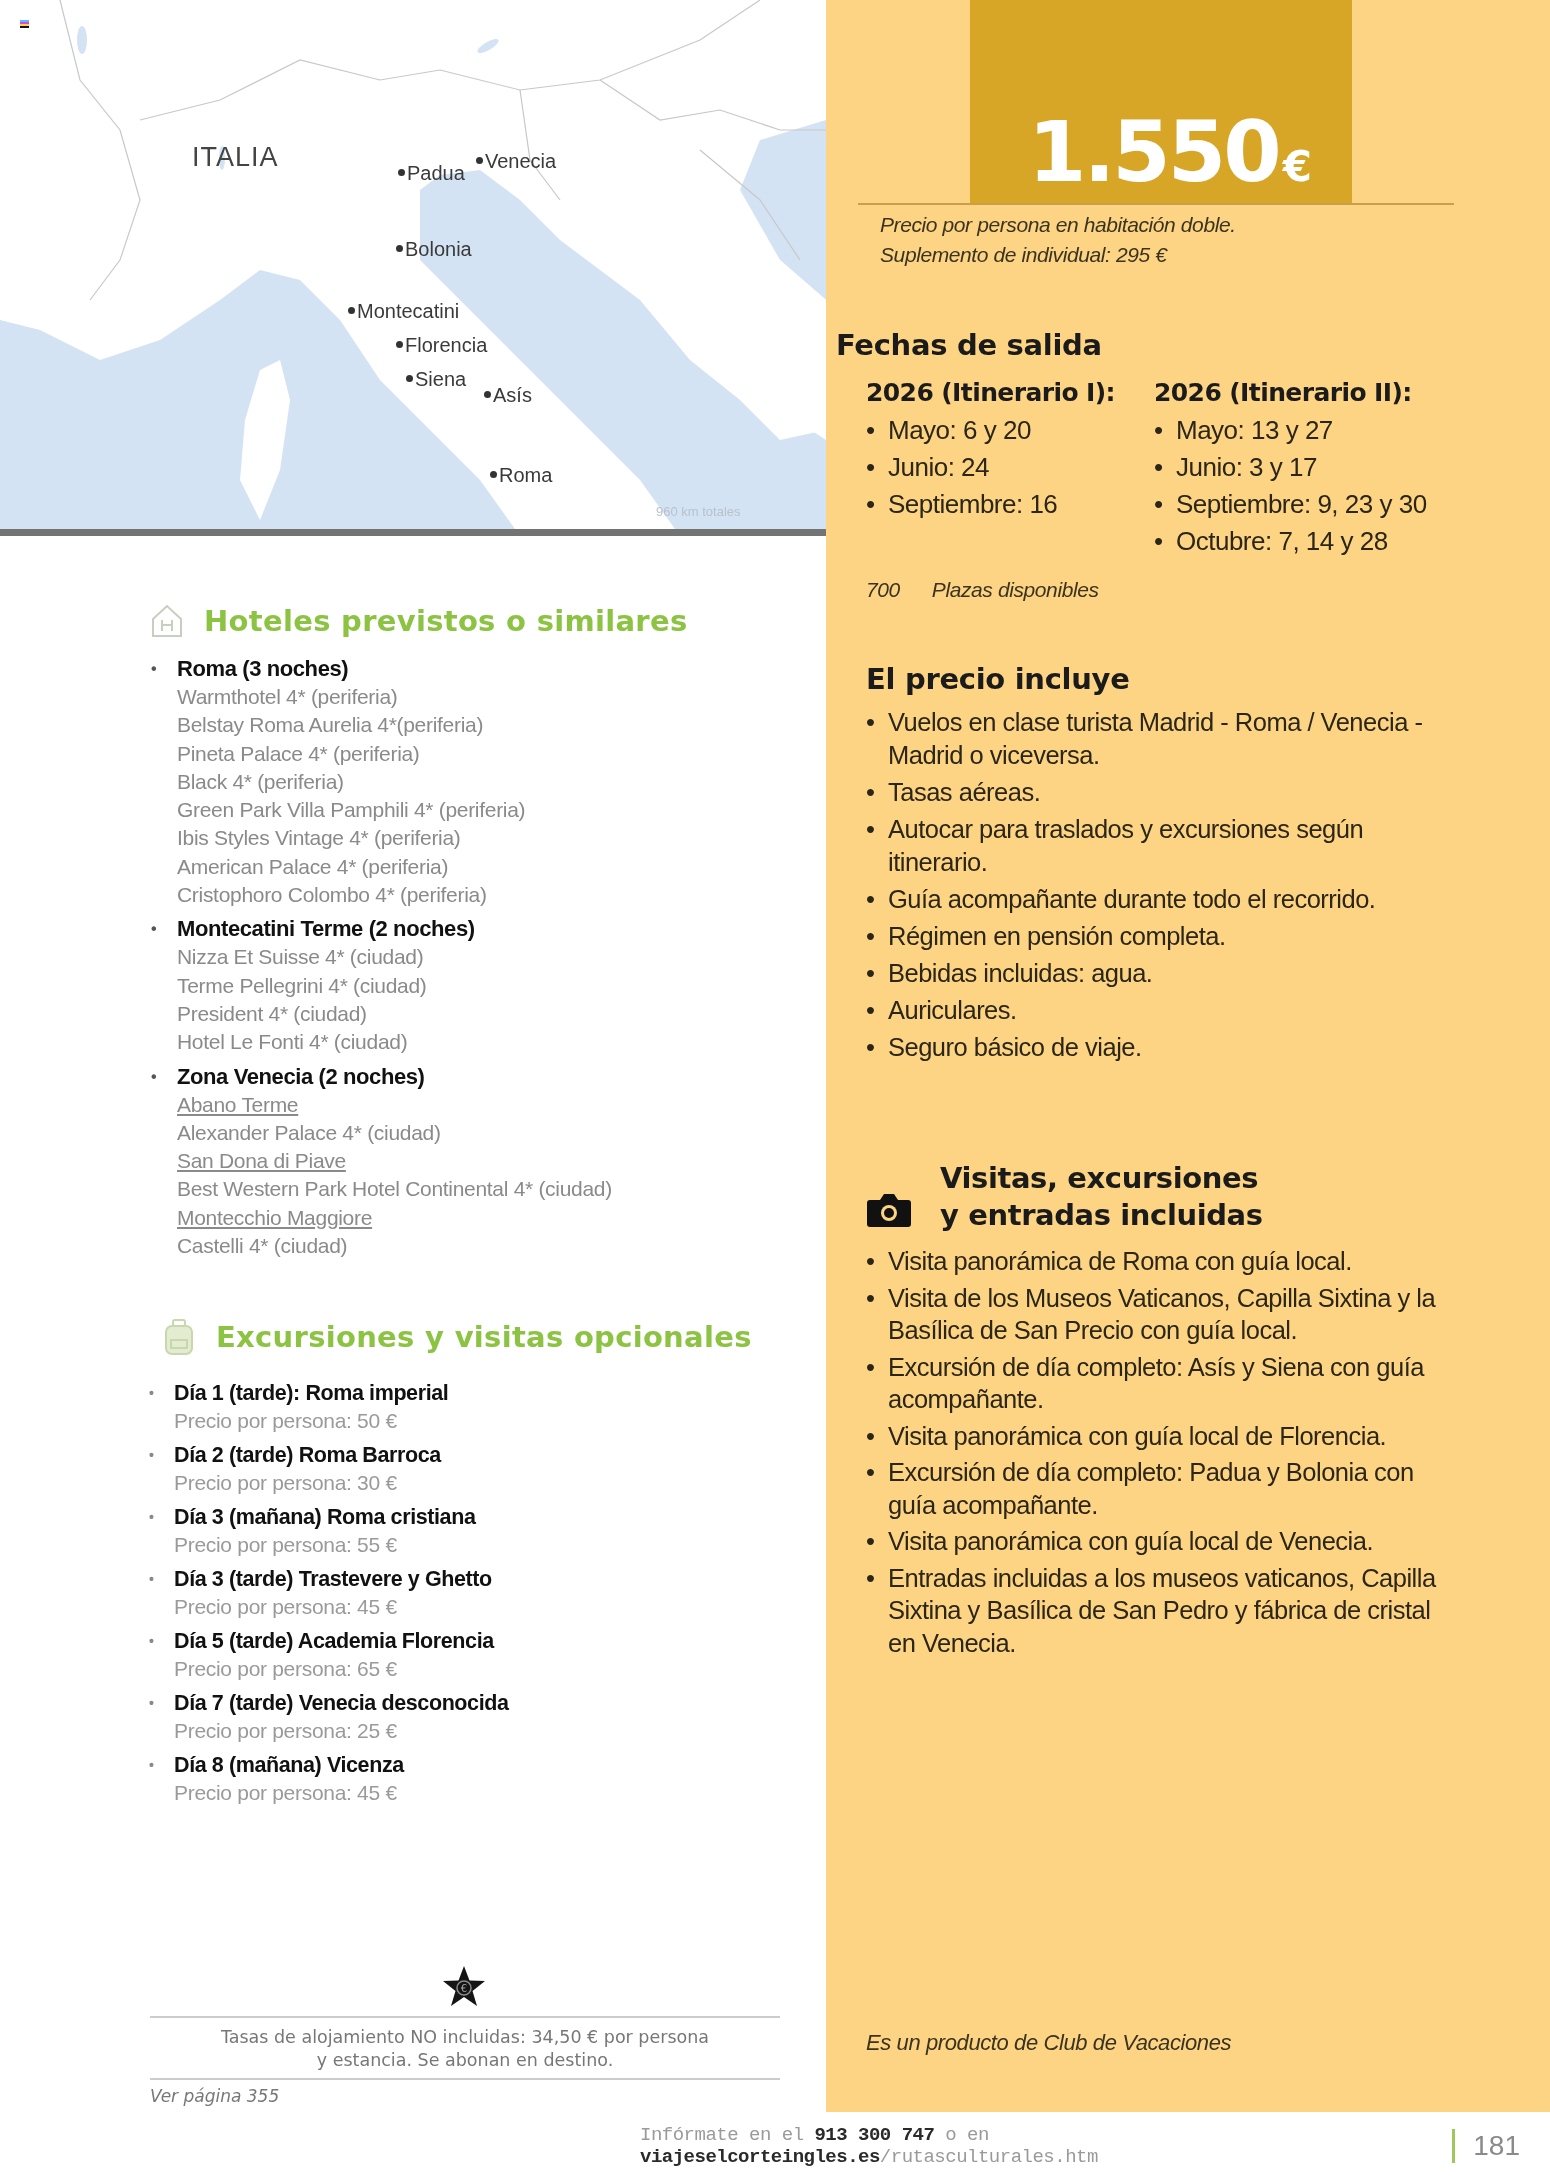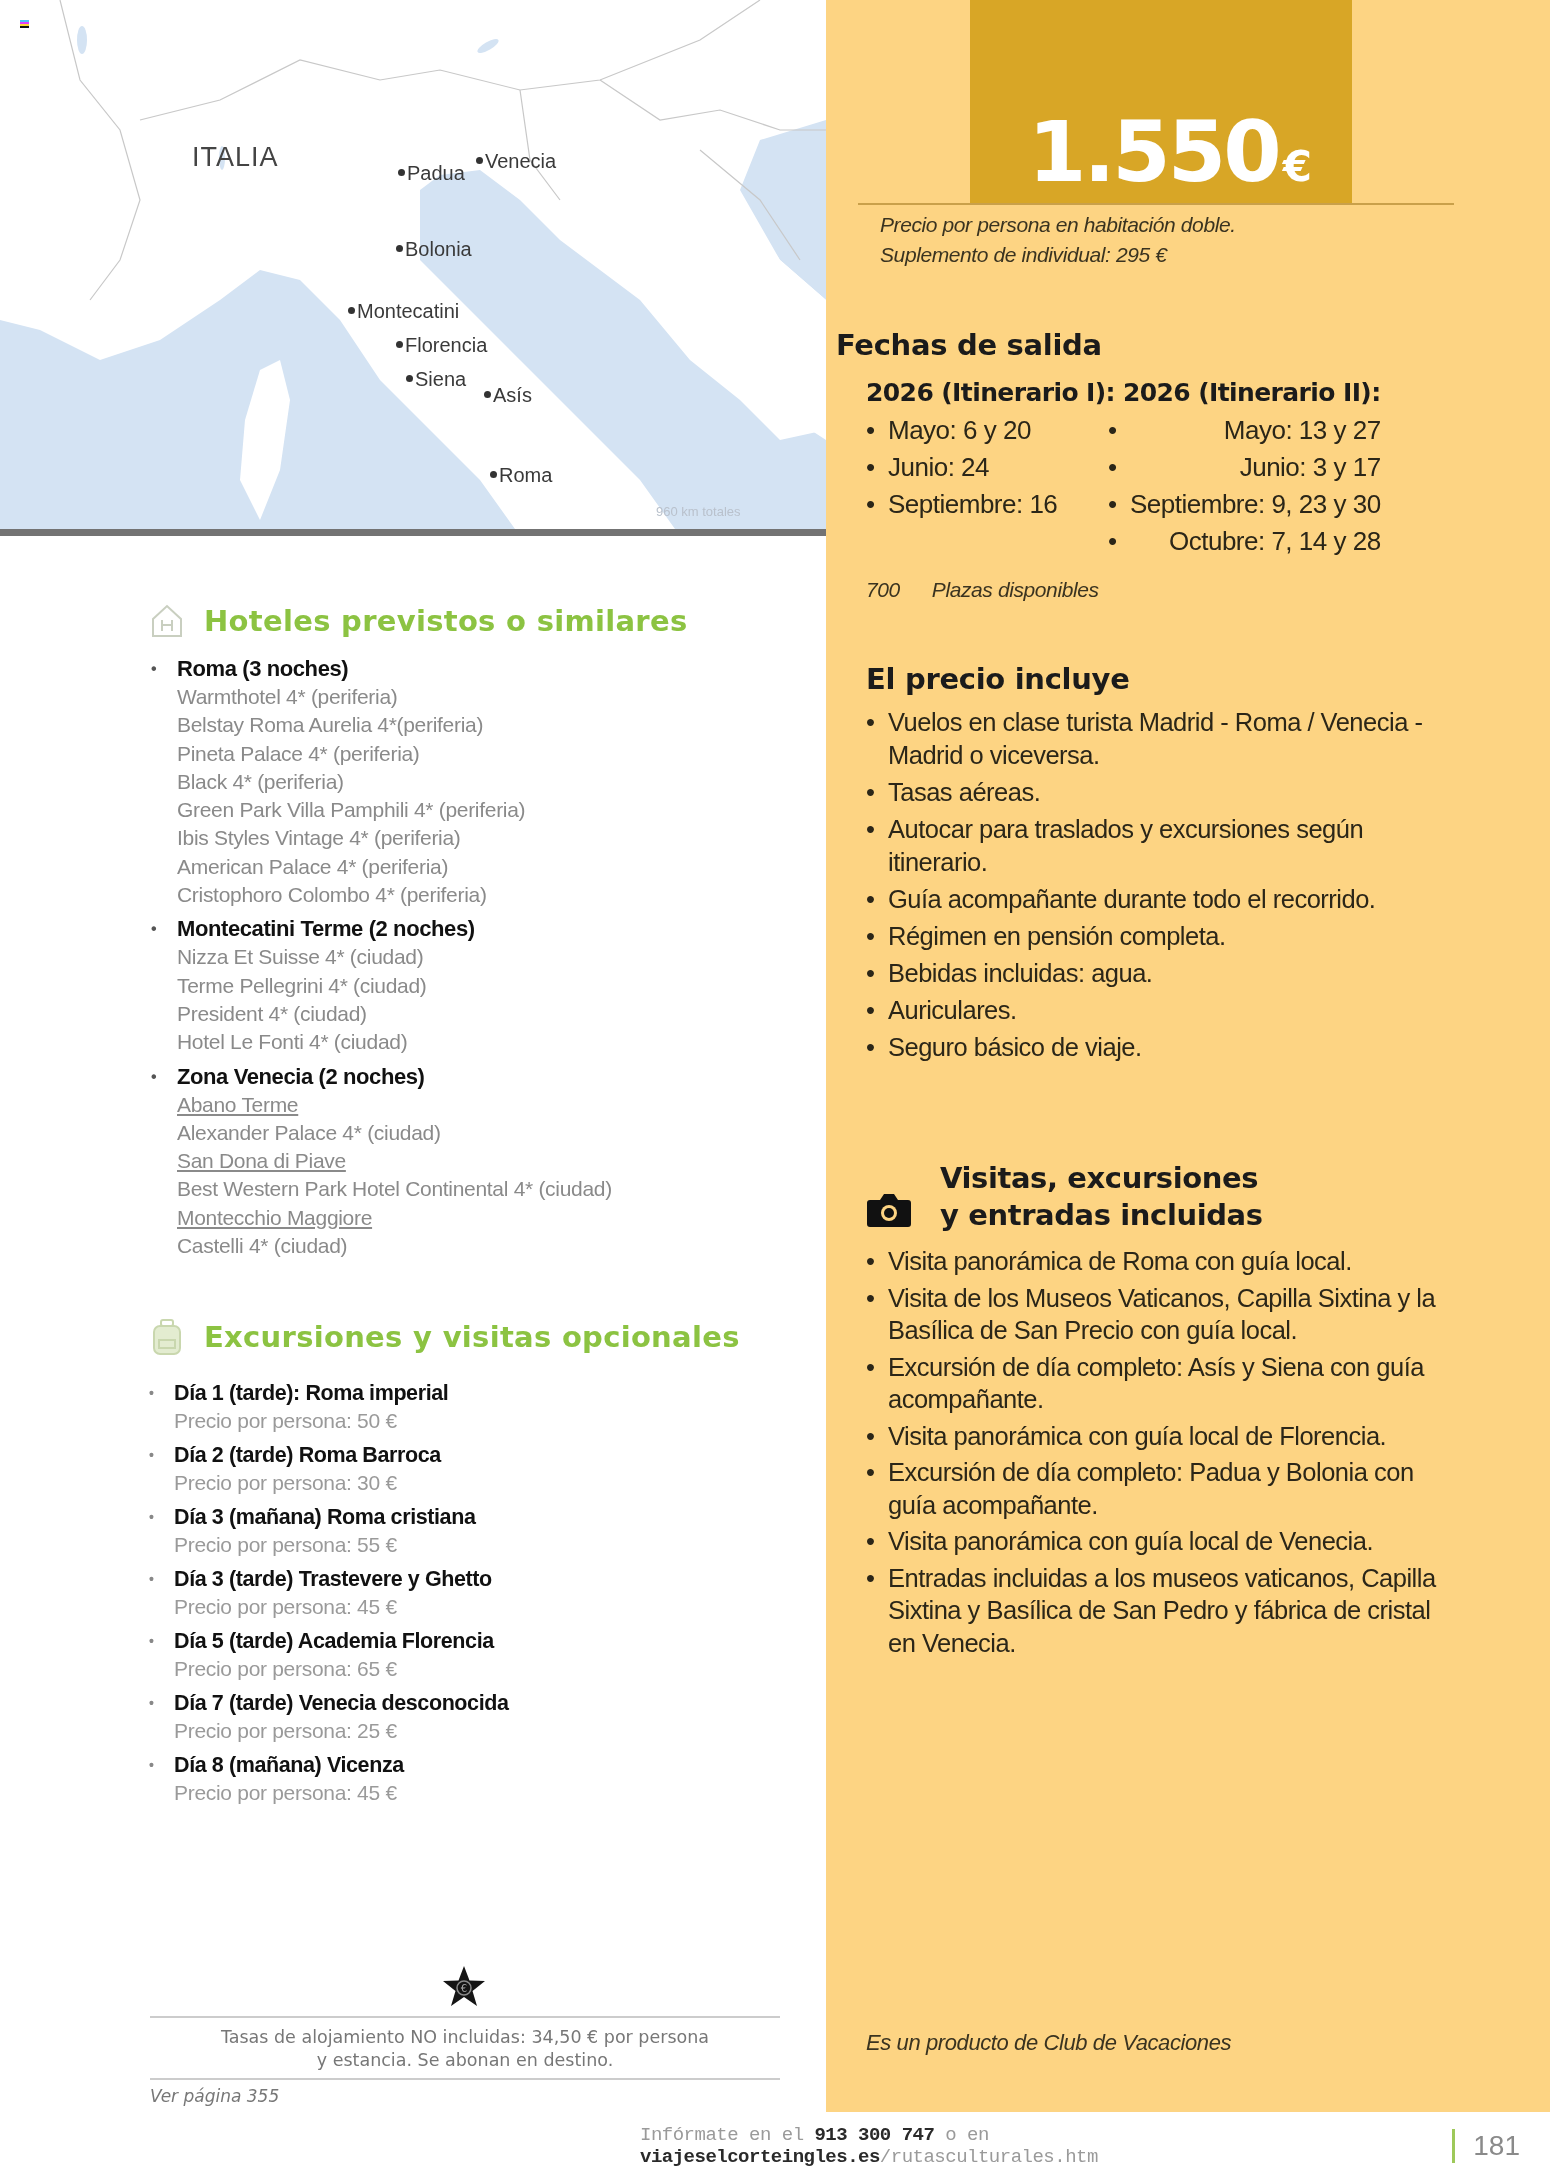--- a/index.html
+++ b/index.html
@@ -149,21 +149,21 @@
     <div class="group-title">Zona Venecia (2 noches)</div>
     <div class="hotel-line zone">Abano Terme</div>
     <div class="hotel-line">Alexander Palace 4* (ciudad)</div>
     <div class="hotel-line zone">San Dona di Piave</div>
     <div class="hotel-line">Best Western Park Hotel Continental 4* (ciudad)</div>
     <div class="hotel-line zone">Montecchio Maggiore</div>
     <div class="hotel-line">Castelli 4* (ciudad)</div>
   </div>
 </div>
 
-<div class="section-head" style="left:150px;top:1320px;align-items:flex-end;">
+<div class="section-head" style="left:162px;top:1320px;align-items:flex-end;">
   <span class="h-icon">
     <svg width="32" height="38" viewBox="0 0 32 38">
         <rect x="10" y="2" width="12" height="6" rx="2" fill="none" stroke="#c9d7ae" stroke-width="2"></rect>
         <rect x="3" y="8" width="26" height="28" rx="6" fill="#e3ecd0" stroke="#c9d7ae" stroke-width="2"></rect>
         <rect x="8" y="22" width="16" height="8" fill="none" stroke="#c9d7ae" stroke-width="2"></rect>
       </svg>
   </span>
   <span class="section-title">Excursiones y visitas opcionales</span>
 </div>
 
@@ -220,21 +220,21 @@
   <div>Suplemento de individual: 295 €</div>
 </div>
 
 <div class="p-title" style="left:836px;top:328px;">Fechas de salida</div>
 <div class="dates-col" style="left:866px;top:374px;">
   <div class="col-title">2026 (Itinerario I):</div>
   <div class="bullet-item">Mayo: 6 y 20</div>
   <div class="bullet-item">Junio:  24</div>
   <div class="bullet-item">Septiembre: 16</div>
 </div>
-<div class="dates-col" style="left:1108px;top:374px;text-align:right;">
+<div class="dates-col" style="left:1154px;top:374px;">
   <div class="col-title">2026 (Itinerario II):</div>
   <div class="bullet-item">Mayo: 13 y 27</div>
   <div class="bullet-item">Junio: 3 y 17</div>
   <div class="bullet-item">Septiembre: 9, 23 y 30</div>
   <div class="bullet-item">Octubre: 7, 14 y 28</div>
 </div>
 <div class="seats">
   <span>700</span><span class="seats-label">Plazas disponibles</span>
 </div>
 

